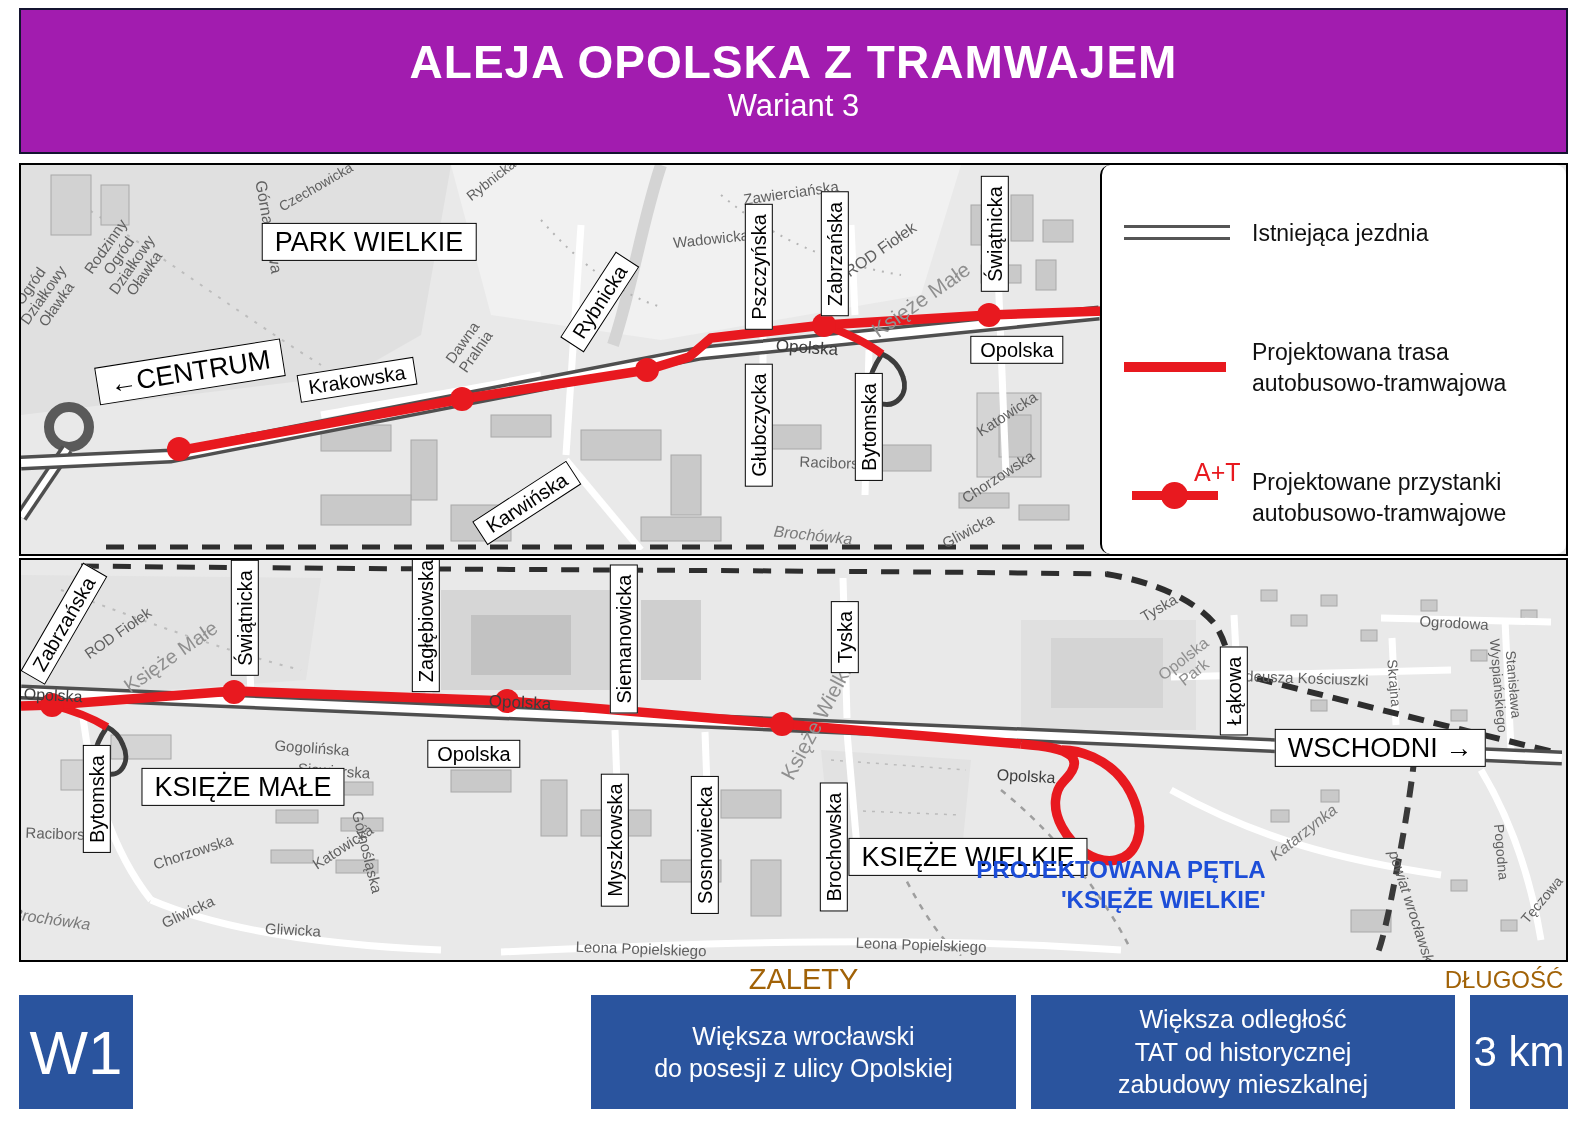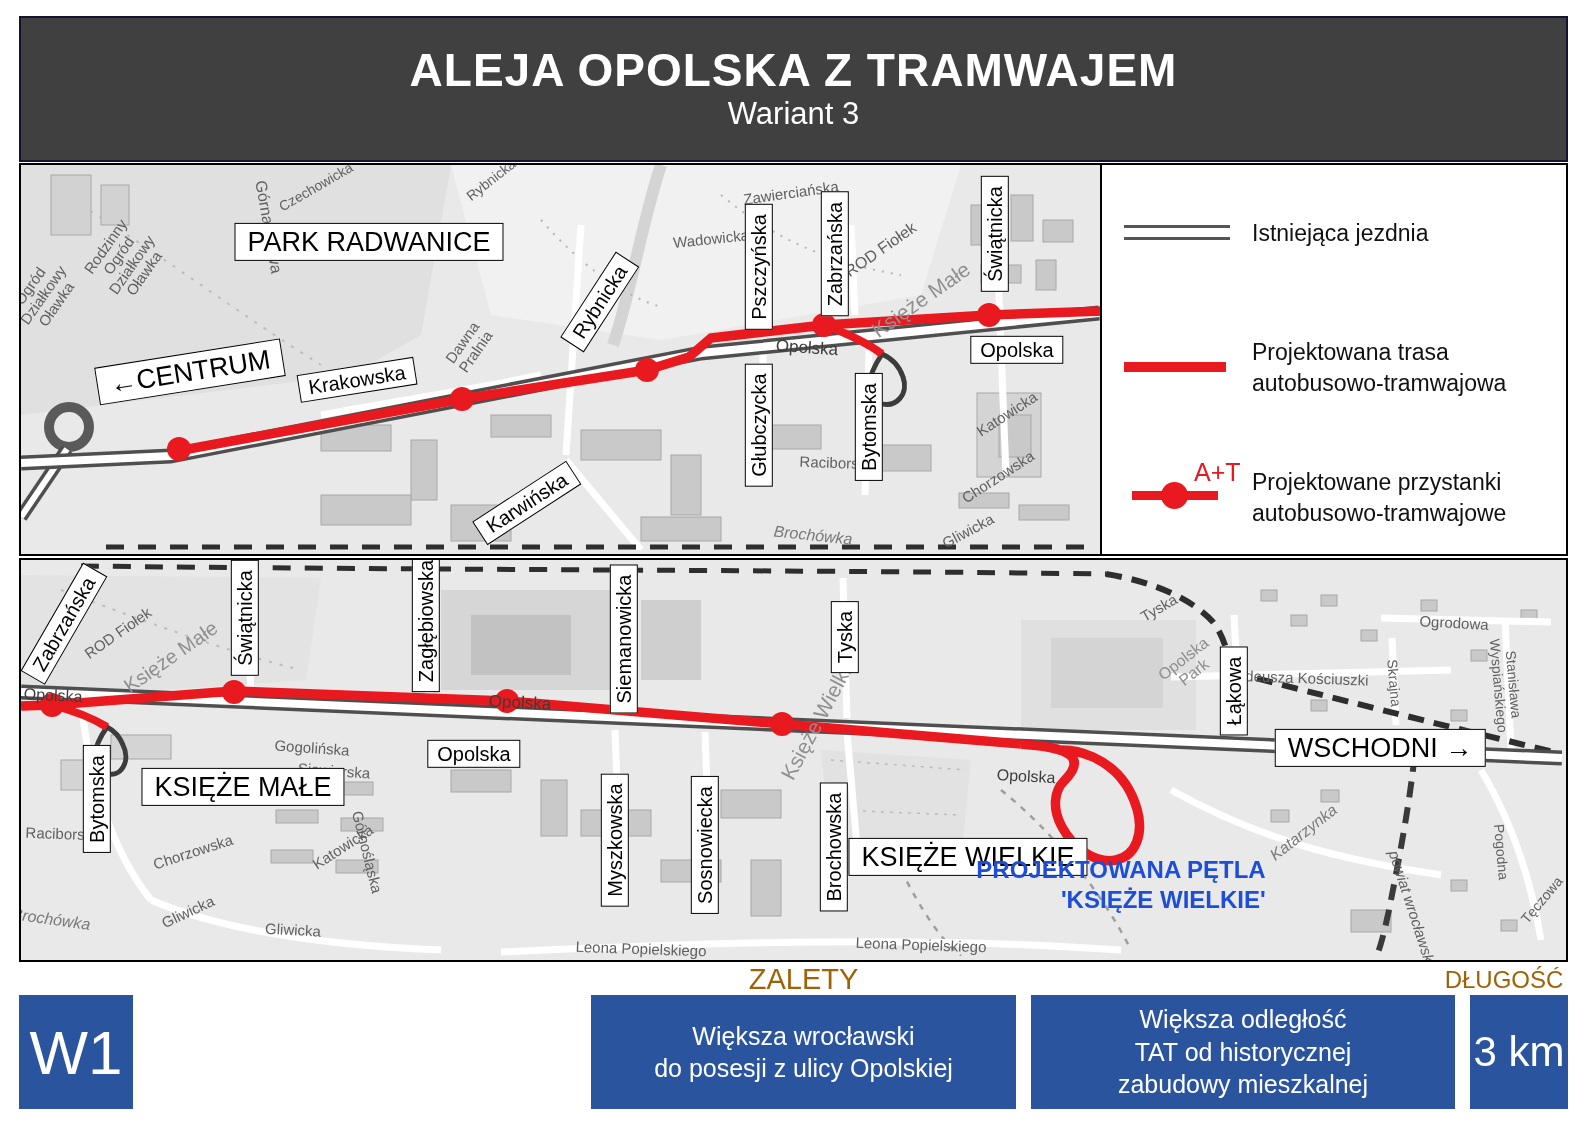--- a/index.html
+++ b/index.html
@@ -1,31 +1,31 @@
 <!DOCTYPE html>
 <html><head>
 <meta charset="utf-8">
 <style>
   html,body{margin:0;padding:0;background:#ffffff;}
   #page{position:relative;width:1587px;height:1123px;background:#ffffff;
         font-family:"Liberation Sans",sans-serif;overflow:hidden;}
   
-  #header{position:absolute;left:19px;top:16px;width:1545px;height:142px;
-          background:#404040;border:2px solid #141430;color:#fff;
+  #header{position:absolute;left:19px;top:8px;width:1545px;height:142px;
+          background:#a21caf;border:2px solid #141430;color:#fff;
           display:flex;flex-direction:column;align-items:center;justify-content:center;}
   #header .t1{font-size:46px;font-weight:bold;letter-spacing:1px;line-height:1.05;}
   #header .t2{font-size:31px;line-height:1.2;}
   
   .panel{position:absolute;background:#e9e9e9;border:2px solid #000;overflow:hidden;}
   #map-top{left:19px;top:163px;width:1545px;height:389px;}
   #map-bottom{left:19px;top:558px;width:1545px;height:400px;}
   .panel svg{position:absolute;left:0;top:0;z-index:1;}
   
   #legend{position:absolute;left:1079px;top:0;width:464px;height:389px;background:#fff;
-          border-left:2px solid #000;z-index:6;}
+          border-left:2px solid #000;z-index:6;border-radius:10px;}
   #legend .ltxt{position:absolute;left:150px;color:#111;font-size:23px;line-height:1.35;white-space:pre-line;}
   .sw-road{position:absolute;left:22px;top:60px;width:106px;height:9px;
            border-top:3.5px solid #555;border-bottom:3.5px solid #555;}
   .sw-red{position:absolute;left:22px;top:197px;width:102px;height:10px;background:#e8191f;}
   .sw-stop-line{position:absolute;left:30px;top:326px;width:86px;height:9px;background:#e8191f;}
   .sw-stop-dot{position:absolute;left:59px;top:317px;width:27px;height:27px;border-radius:50%;background:#e8191f;}
   .sw-tag{position:absolute;left:92px;top:293px;color:#e8191f;font-size:25px;}
   
   .bx{position:absolute;background:#fff;border:1.5px solid #000;color:#000;
       padding:2px 9px;white-space:nowrap;line-height:1.12;z-index:4;font-size:20px;
@@ -141,21 +141,21 @@
 Pralnia</div>
     <div class="bglab" style="left:860px;top:85px;--r:-35deg;font-size:16px;">ROD Fiołek</div>
     <div class="bglab gray-big" style="left:900px;top:135px;--r:-35deg;font-size:21px;">Księże Małe</div>
     <div class="bglab onroad" style="left:786px;top:183px;--r:4deg;font-size:17px;">Opolska</div>
     <div class="bglab" style="left:986px;top:249px;--r:-33deg;">Katowicka</div>
     <div class="bglab" style="left:977px;top:312px;--r:-33deg;">Chorzowska</div>
     <div class="bglab" style="left:816px;top:298px;--r:2deg;">Raciborska</div>
     <div class="bglab" style="left:947px;top:366px;--r:-28deg;">Gliwicka</div>
     <div class="bglab it" style="left:792px;top:371px;--r:6deg;font-size:16px;color:#7a7a7a;">Brochówka</div>
 
-    <div class="bx big" style="left:348px;top:77px;">PARK RADWANICE</div>
+    <div class="bx big" style="left:348px;top:77px;">PARK WIELKIE</div>
     <div class="bx big" style="left:169px;top:207px;--r:-9deg;"><span>←</span><span>CENTRUM</span></div>
     <div class="bx" style="left:336px;top:215px;--r:-9deg;">Krakowska</div>
     <div class="bx" style="left:579px;top:137px;--r:-57deg;">Rybnicka</div>
     <div class="bx" style="left:506px;top:338px;--r:-33deg;">Karwińska</div>
     <div class="bx" style="left:738px;top:260px;--r:-90deg;">Głubczycka</div>
     <div class="bx" style="left:738px;top:102px;--r:-90deg;">Pszczyńska</div>
     <div class="bx" style="left:814px;top:89px;--r:-90deg;">Zabrzańska</div>
     <div class="bx" style="left:848px;top:262px;--r:-90deg;">Bytomska</div>
     <div class="bx" style="left:974px;top:69px;--r:-90deg;">Świątnicka</div>
     <div class="bx" style="left:996px;top:185px;">Opolska</div>

